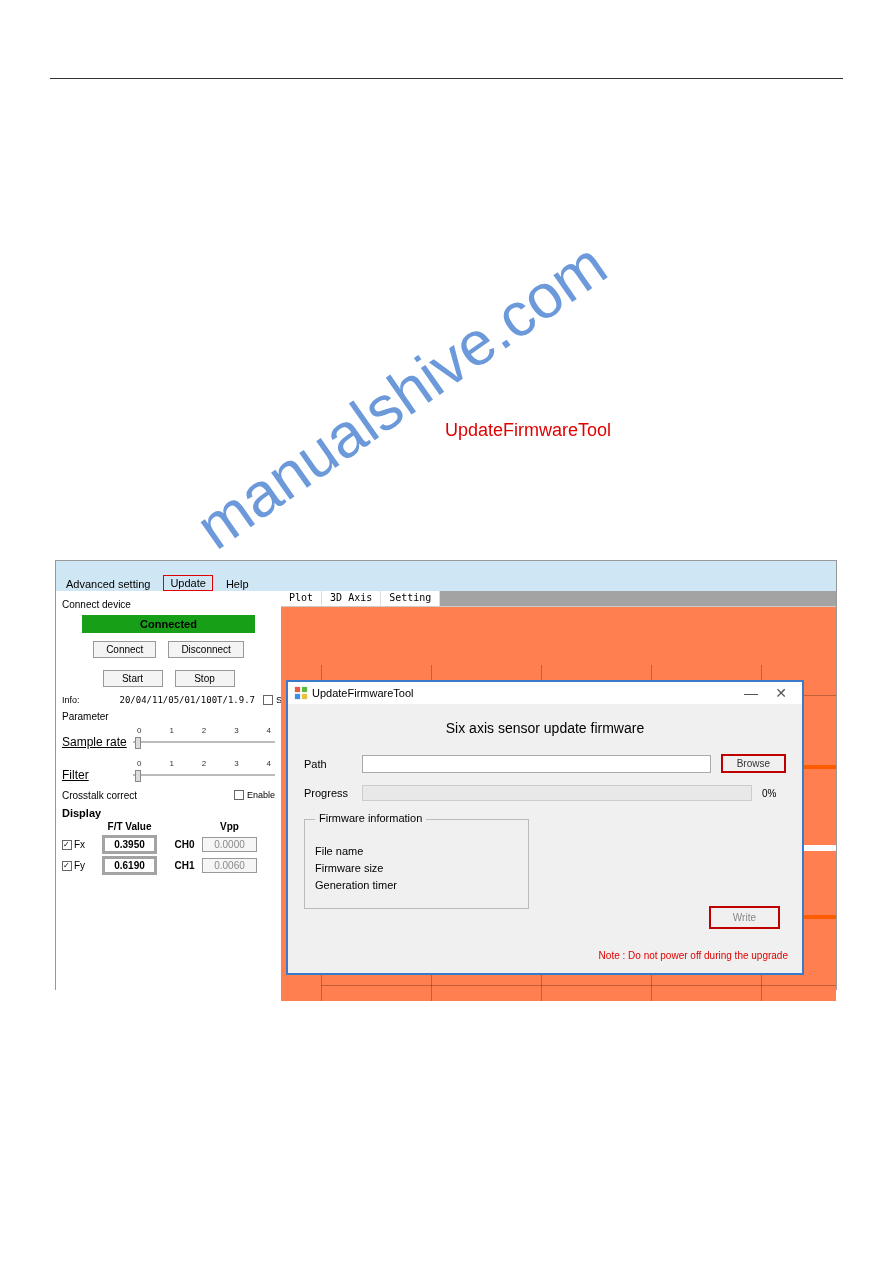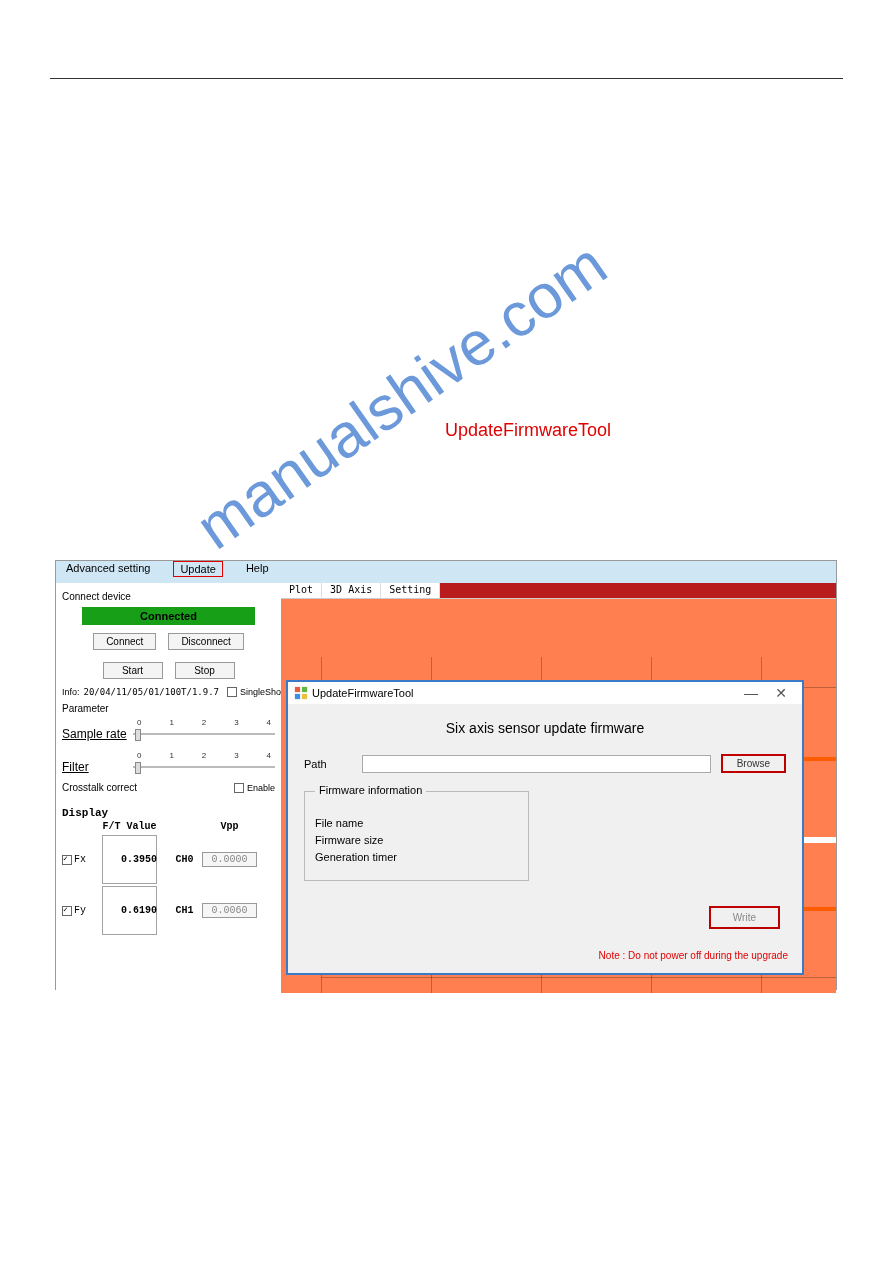--- a/index.html
+++ b/index.html
@@ -49,25 +49,25 @@
     top: 560px;
     left: 55px;
     width: 782px;
     height: 430px;
     border: 1px solid #999;
     background: #fff;
     font-size: 11px;
   }
   .menubar {
     background: #cfe7f5;
-    height: 22px;
-    display: flex;
-    align-items: flex-start;
+    height: 30px;
+    display: flex;
+    align-items: flex-end;
     padding: 0 4px;
-    gap: 17px;
+    gap: 7px;
     font-size: 11px;
   }
   .menubar span { padding: 1px 6px; }
   .menu-update { border: 1px solid #e00000; }
   .app-body {
     display: flex;
     height: calc(100% - 18px);
   }
   .left-pane {
     width: 225px;
@@ -101,51 +101,51 @@
   .btn-row { display: flex; justify-content: center; gap: 12px; margin: 2px 0; }
   .btn {
     background: #f4f4f4;
     border: 1px solid #999;
     padding: 2px 12px;
     font-size: 10px;
     min-width: 60px;
     text-align: center;
   }
   .info-row { display: flex; align-items: center; gap: 4px; font-size: 9px; margin-top: 4px; }
-  .info-val { font-family: monospace; font-size: 9px; }
+  .info-val { font-family: monospace; font-size: 9px; margin-left: 36px; }
   .checkbox-row { display: flex; align-items: center; gap: 3px; font-size: 9px; }
   .chk { width: 10px; height: 10px; border: 1px solid #666; background: #fff; display: inline-block; }
   .chk.checked::after { content: "✓"; font-size: 8px; position: relative; top: -3px; left: 0; }
   .slider-area { margin-top: 2px; }
   .slider-ticks { display: flex; justify-content: space-between; padding: 0 4px 0 75px; font-size: 8px; color: #333; }
   .slider-row { display: flex; align-items: center; gap: 6px; }
   .slider-label { width: 65px; font-size: 12px; text-decoration: underline; }
   .slider-track { flex: 1; height: 10px; position: relative; }
   .slider-track::before { content: ""; position: absolute; top: 4px; left: 0; right: 0; height: 2px; background: #bbb; }
   .slider-thumb { position: absolute; top: 0; width: 6px; height: 12px; background: #ddd; border: 1px solid #888; }
-  .crosstalk-row { display: flex; align-items: center; justify-content: space-between; font-size: 10px; margin-top: 6px; }
-  .display-section { margin-top: 12px; font-family: Liberation Mono, monospace; }
+  .crosstalk-row { display: flex; align-items: flex-start; justify-content: space-between; font-size: 10px; margin-top: 6px; }
+  .display-section { margin-top: 4px; }
   .display-hdr { display: flex; font-weight: bold; font-size: 10px; padding: 2px 0; }
   .display-hdr .col1 { width: 40px; }
   .display-hdr .col2 { width: 55px; text-align: center; }
   .display-hdr .col3 { width: 35px; text-align: center; margin-left: 10px; }
   .display-hdr .col4 { width: 55px; text-align: center; }
   .disp-row { display: flex; align-items: center; font-size: 10px; padding: 1px 0; }
   .disp-row .c1 { width: 40px; display: flex; align-items: center; gap: 2px; }
-  .disp-row .c2 { width: 55px; border: 1px solid #a3a3a3; background: #fff; text-align: left; padding: 18px; font-weight: bold; }
+  .disp-row .c2 { width: 55px; border: 3px solid #a3a3a3; background: #fff; text-align: center; padding: 1px; font-weight: bold; }
   .disp-row .c3 { width: 35px; text-align: center; margin-left: 10px; font-weight: bold; }
   .disp-row .c4 { width: 55px; border: 1px solid #999; background: #f6f6f6; text-align: center; padding: 1px; color: #888; }
   .right-pane {
     flex: 1;
     background: #ff7f50;
     position: relative;
     overflow: hidden;
   }
   .tabs-top {
-    background: #b91c1c;
+    background: #a3a3a3;
     display: flex;
     height: 16px;
     font-size: 10px;
     border-bottom: 1px solid #ccc;
   }
   .tabs-top span { padding: 1px 8px; border-right: 1px solid #ddd; background: #fff; font-family: monospace; }
   .tabs-top span.active { background: #fff; border-bottom: 1px solid #fff; }
   .chart-area {
     position: relative;
     height: 100%;
@@ -390,20 +390,25 @@
     </div>
     <div class="modal-body">
       <div class="modal-heading">Six axis sensor update firmware</div>
 
       <div class="form-row">
         <div class="lbl">Path</div>
         <div class="path-input"></div>
         <div class="browse-btn">Browse</div>
       </div>
 
+      <div class="form-row" style="margin-top:12px;">
+        <div class="lbl">Progress</div>
+        <div class="progress-bar"></div>
+        <div class="pct">0%</div>
+      </div>
 
       <div class="fw-info">
         <span class="legend">Firmware information</span>
         <div class="fld">File name</div>
         <div class="fld">Firmware size</div>
         <div class="fld">Generation timer</div>
       </div>
 
       <div class="write-btn">Write</div>
       <div class="warning-note">Note : Do not power off during the upgrade</div>

